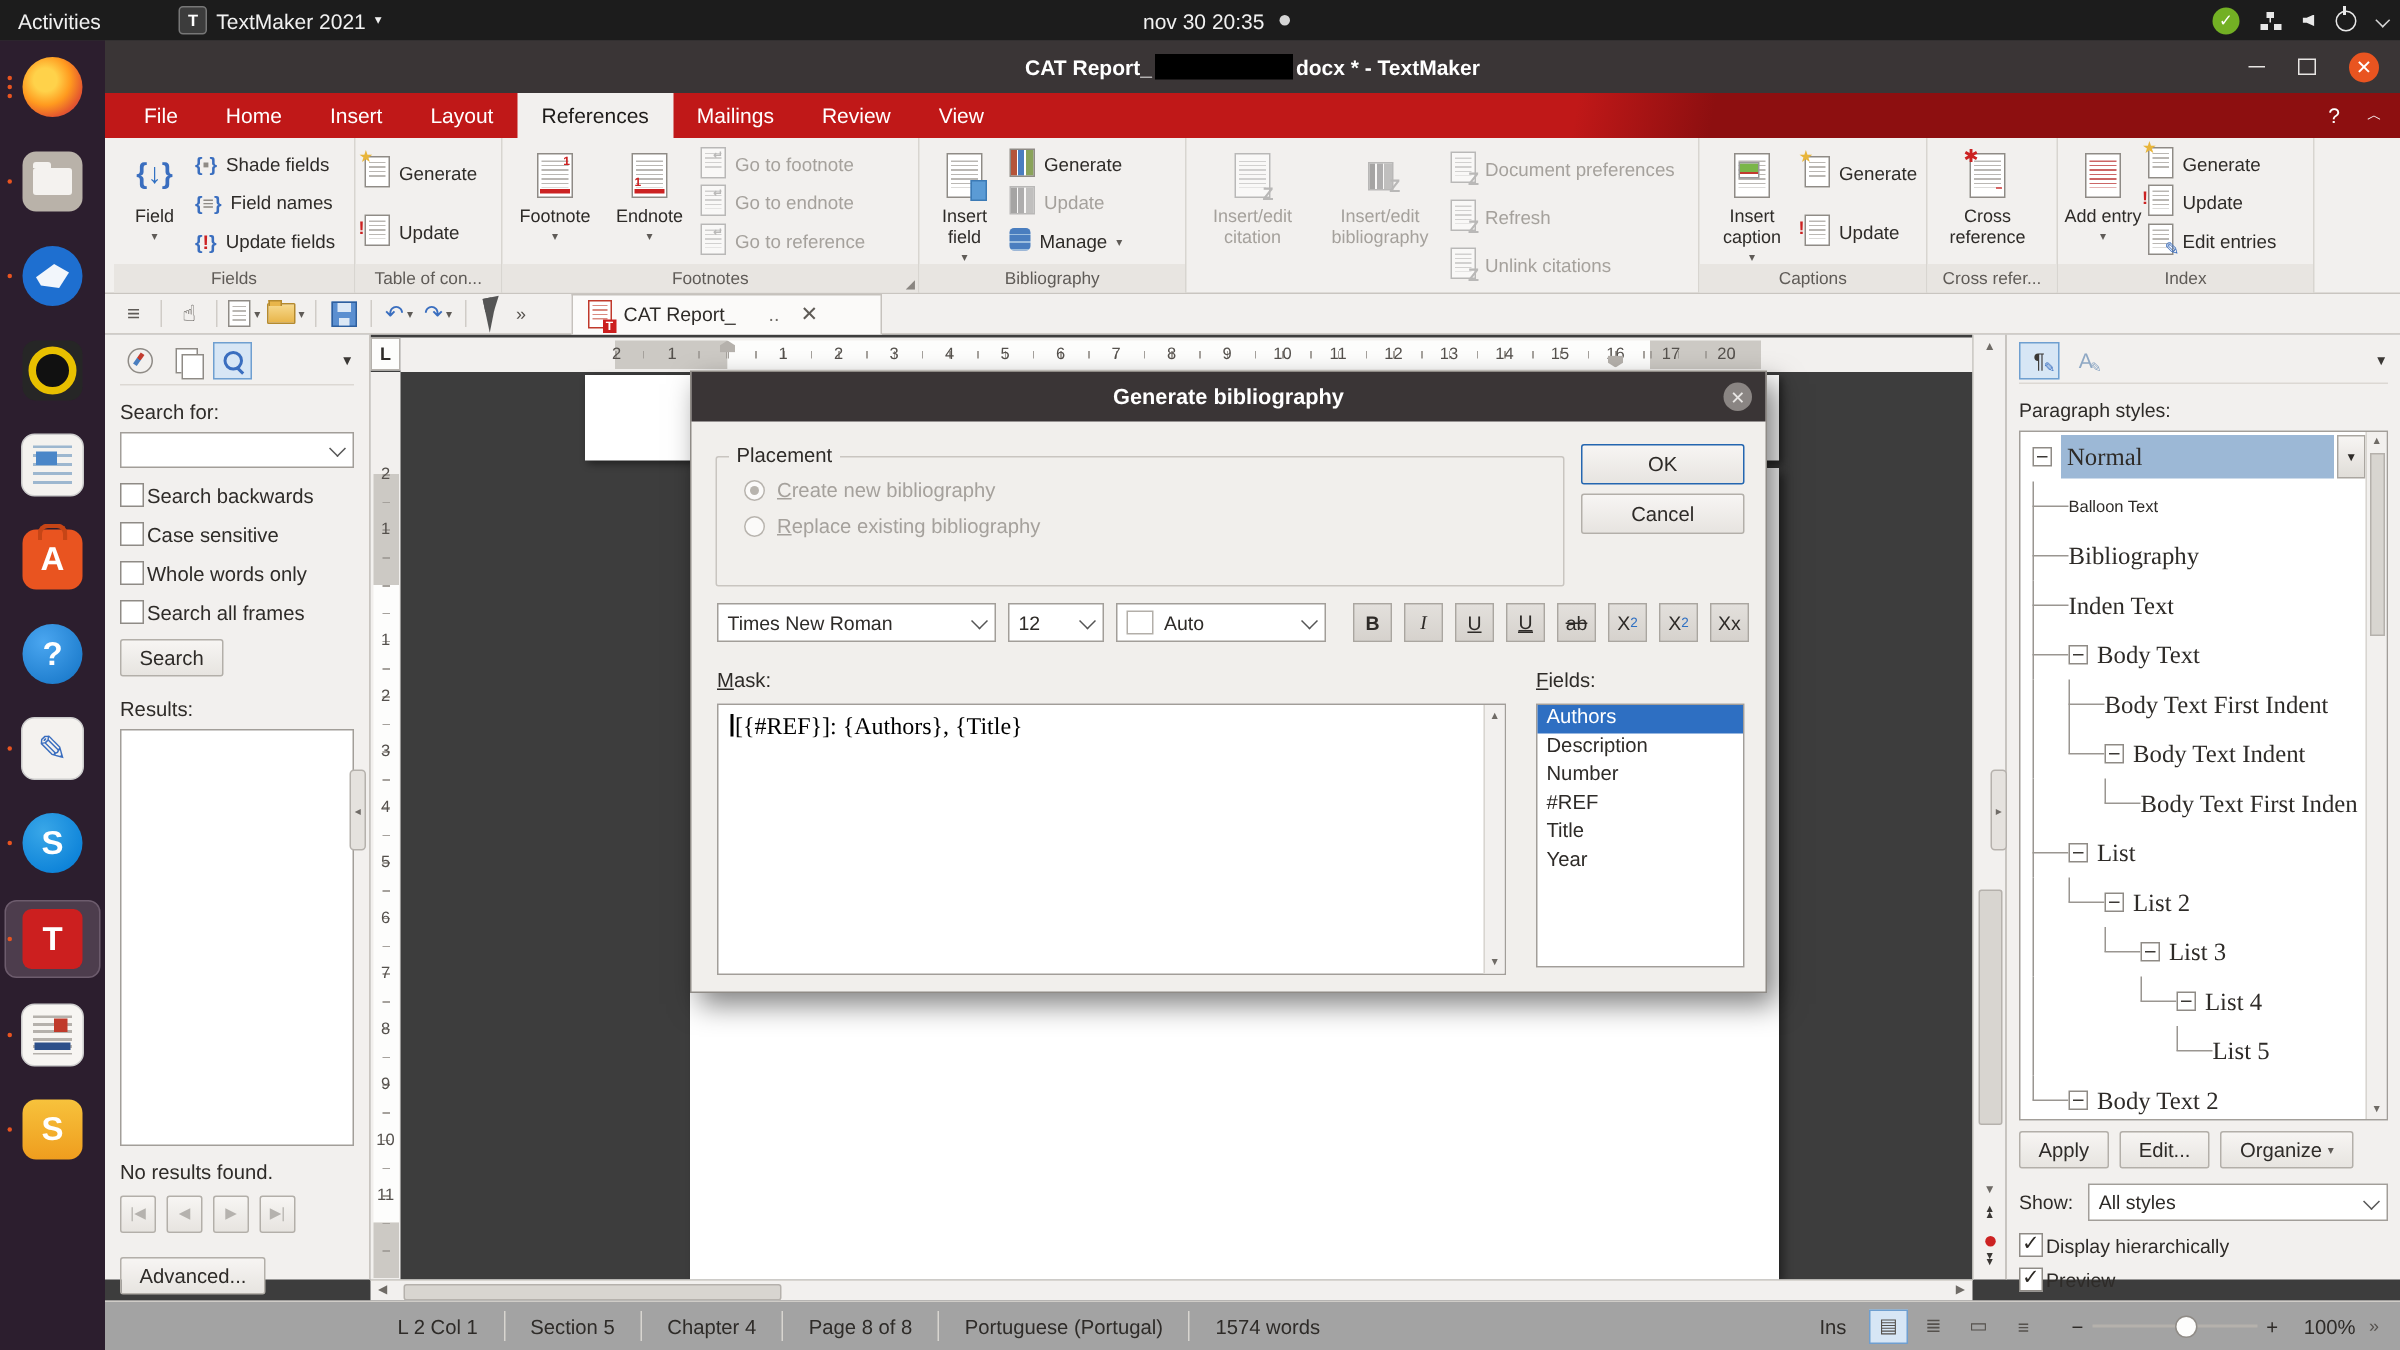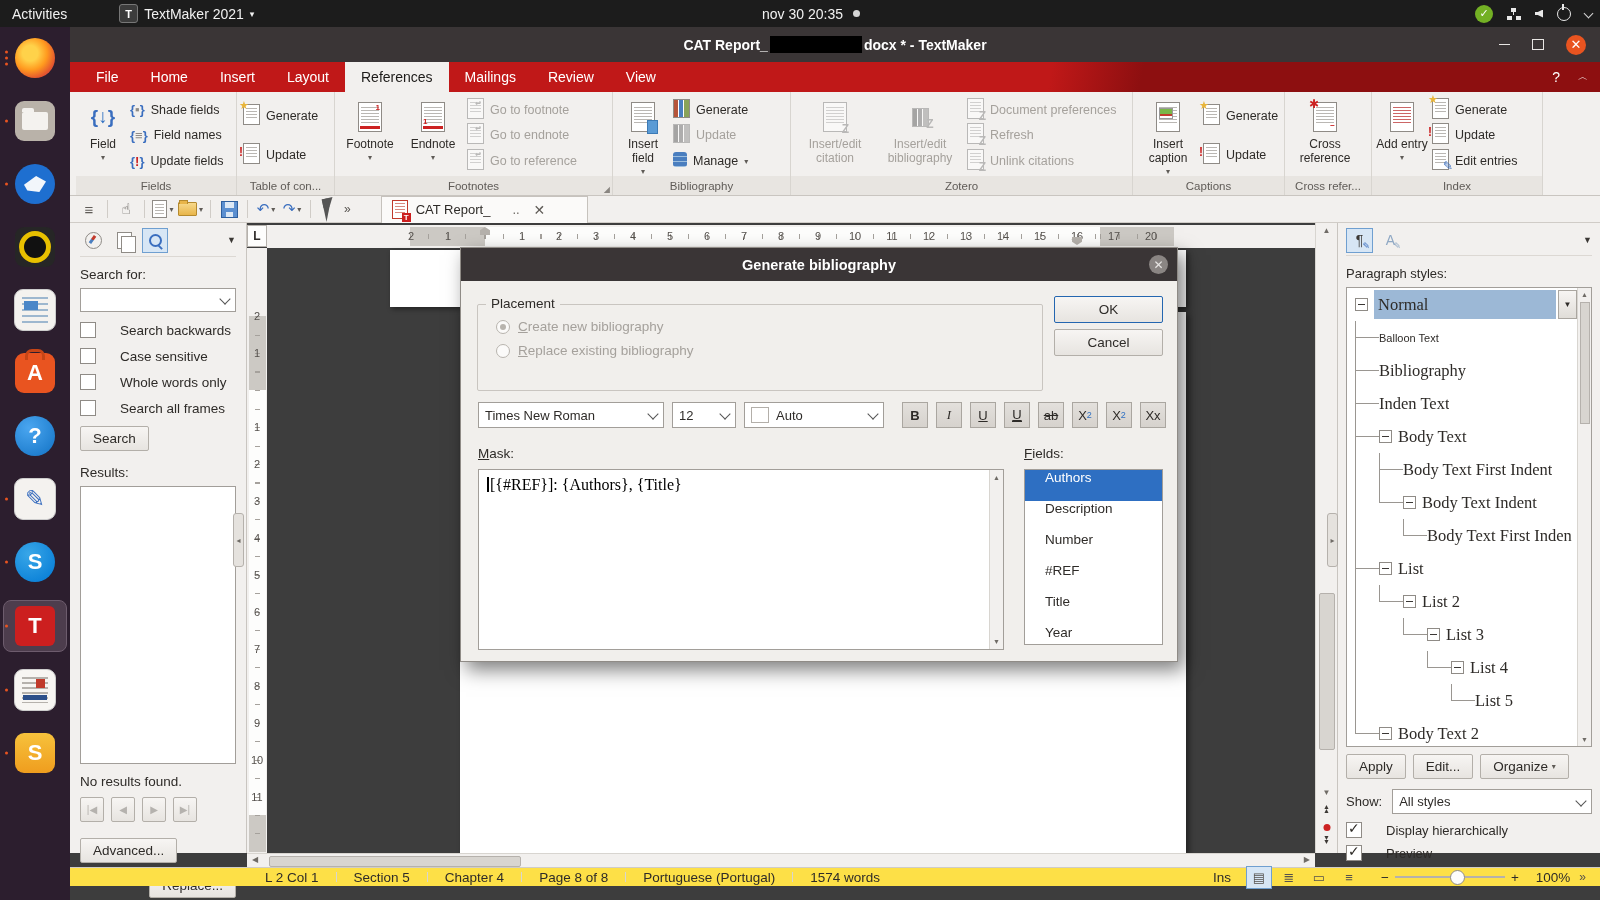--- a/index.html
+++ b/index.html
@@ -149,21 +149,21 @@
   .ipages{width:13px;height:15px;border:1px solid #8f8b86;background:#fff;position:relative}
   .ipages::after{content:"";position:absolute;left:3px;top:3px;width:13px;height:15px;border:1px solid #8f8b86;background:#fff}
   .imag{width:9px;height:9px;border:2px solid #3a6ebf;border-radius:50%;position:relative}
   .imag::after{content:"";position:absolute;left:8px;top:8px;width:2px;height:6px;background:#3a6ebf;transform:rotate(-45deg)}
   #sp-icons .sp-arr{margin-left:auto;color:#3b3835;font-size:9px}
   .sp-label{margin:10px 0 6px 0}
   .combo{position:relative;background:#fff;border:1px solid #a29e99;height:24px;display:flex;align-items:center;
          padding:0 24px 0 6px;font-size:13px;box-sizing:border-box}
   .combo .cv{position:absolute;right:6px;top:50%;margin-top:-5px;width:7px;height:7px;
              border-right:1.5px solid #555;border-bottom:1.5px solid #555;transform:rotate(45deg)}
-  .cbrow{display:flex;align-items:center;gap:24px;margin:10px 0}
+  .cbrow{display:flex;align-items:center;gap:2px;margin:10px 0}
   .cb{width:14px;height:14px;border:1px solid #8f8b86;background:#fff;position:relative;flex:none}
   .cb.on::after{content:"✓";position:absolute;top:-3px;left:1px;font-size:14px;color:#2d2a26}
   .btn{display:inline-flex;align-items:center;justify-content:center;background:linear-gradient(#f7f5f3,#e7e4e0);
        border:1px solid #b3afa9;border-radius:2px;padding:0 12px;height:25px;font-size:13.5px;box-sizing:border-box}
   #results-box{background:#fff;border:1px solid #a29e99;height:276px;margin-top:6px}
   #noresults{margin:10px 0 8px 0}
   #nav-btns{display:flex;gap:7px}
   #nav-btns .btn{width:24px;padding:0;color:#b5b2ae;font-size:10px}
   #adv-btn{margin-top:16px}
   #repl-row{display:flex;justify-content:flex-end;margin-top:10px}
@@ -212,21 +212,21 @@
   #dlg-cancel{position:absolute;left:593px;top:81px;width:109px;height:27px}
   .fmtbtn{position:absolute;top:154px;width:26px;height:26px;background:linear-gradient(#e3e0dc,#d6d2cd);
           border:1px solid #aaa6a0;display:flex;align-items:center;justify-content:center;font-size:13px;color:#2e2b28;box-sizing:border-box}
   #mask-box{position:absolute;left:17px;top:221px;width:526px;height:181px;background:#fff;border:1px solid #a29e99;box-sizing:border-box}
   #mask-text{position:absolute;left:8px;top:6px;font-family:"Liberation Serif","DejaVu Serif",serif;font-size:16px;color:#000}
   .caret{display:inline-block;width:2px;height:15px;background:#000;vertical-align:-2px;margin-right:1px}
   #mask-sb{position:absolute;right:0;top:0;bottom:0;width:13px;background:#f2f0ee;border-left:1px solid #d8d5d0}
   #mask-sb i{position:absolute;left:0;width:100%;text-align:center;font-size:7px;color:#6f6b66}
   #fields-list{position:absolute;left:563px;top:221px;width:139px;height:176px;background:#fff;border:1px solid #a29e99;
                box-sizing:border-box;font-size:13.5px}
-  #fields-list .fi{height:31px;line-height:15.8px;padding-left:20px}
+  #fields-list .fi{height:19px;line-height:15.8px;padding-left:6px}
   #fields-list .fi.sel{background:#2e6fc2;color:#fff}
   .dlg-label{position:absolute;font-size:13.5px}
   
   #stylespanel{position:absolute;left:1337px;top:223px;width:263px;height:630px;background:#f2f0ee;
                box-sizing:border-box;padding:4px 8px;border-left:1px solid #c9c5c0}
   #stp-icons{display:flex;align-items:center;gap:4px;height:26px;border-bottom:1px solid #dcd8d3;padding-bottom:2px}
   .stpico{width:25px;height:23px;display:flex;align-items:center;justify-content:center;border:1px solid transparent;
           font-size:14px;color:#3b3835;position:relative}
   .stpico.sel{background:#d7e6f5;border-color:#6f9fd0}
   .stpico .pen{position:absolute;right:2px;bottom:1px;font-size:9px;color:#3a6ebf}
@@ -252,21 +252,21 @@
   #tree-sb .thumb{position:absolute;left:2px;width:8px;top:14px;height:120px;background:#d8d5d0;border:1px solid #b5b1ac}
   #stp-btns{display:flex;gap:7px;margin-top:7px}
   #stp-toggles{margin-top:8px}
   #stp-toggles .cbrow{margin:7px 0}
   #show-row{display:flex;align-items:center;gap:10px;margin-top:10px}
   #show-row .combo{flex:1;height:25px}
   
   #hscroll{position:absolute;left:247px;top:853px;width:1068px;height:14px;background:#f2f0ee;border-top:1px solid #d8d5d0;box-sizing:border-box}
   #hscroll .sarr{position:absolute;top:1px;font-size:8px;color:#6f6b66}
   #hscroll .thumb{position:absolute;left:22px;top:2px;width:250px;height:9px;background:#d8d5d0;border:1px solid #b5b1ac;border-radius:2px}
-  #statusbar{position:absolute;left:70px;top:867px;width:1530px;height:19px;background:#fde047;border-top:1px solid #cfccc7;
+  #statusbar{position:absolute;left:70px;top:867px;width:1530px;height:33px;background:#a3a3a3;border-top:1px solid #cfccc7;
              display:flex;align-items:center;box-sizing:border-box;font-size:13.5px;color:#2e2b28}
   #status-left{display:flex;align-items:center;height:100%;margin-left:178px}
   .sseg{display:flex;align-items:center;justify-content:center;height:60%;border-left:1px solid #d8d5d0;padding:0 17px;white-space:nowrap}
   .sseg:first-child{border-left:none}
   #status-right{margin-left:auto;display:flex;align-items:center;gap:9px;padding-right:14px}
   .vbtn{width:24px;height:21px;display:flex;align-items:center;justify-content:center;font-size:13px;color:#55514d;
         border:1px solid transparent}
   .vbtn.active{background:#d7e6f5;border-color:#6f9fd0}
   #zoomslider{display:flex;align-items:center;gap:6px;margin-left:10px}
   #zoomslider .track{width:110px;height:2px;background:#b5b1ac;position:relative}
@@ -562,21 +562,20 @@
           <div class="rsmall dis">
             <span><span class="idoc ico"><em></em><b class="b-z">Z</b></span></span>
             <span>Refresh</span>
           </div>
           <div class="rsmall dis">
             <span><span class="idoc ico"><em></em><b class="b-z">Z</b></span></span>
             <span>Unlink citations</span>
           </div>
         </div>
       </div>
-      <div class="rlabel">Zotero</div>
     </div>
     <div class="rgroup" style="width: 151px;">
       <div class="rcontent">
         <div class="rbig" style="width: 62px;">
           <span class="bico">
             <span class="idoc ico big">
               <em></em>
               <b class="b-img"></b>
             </span>
           </span>

